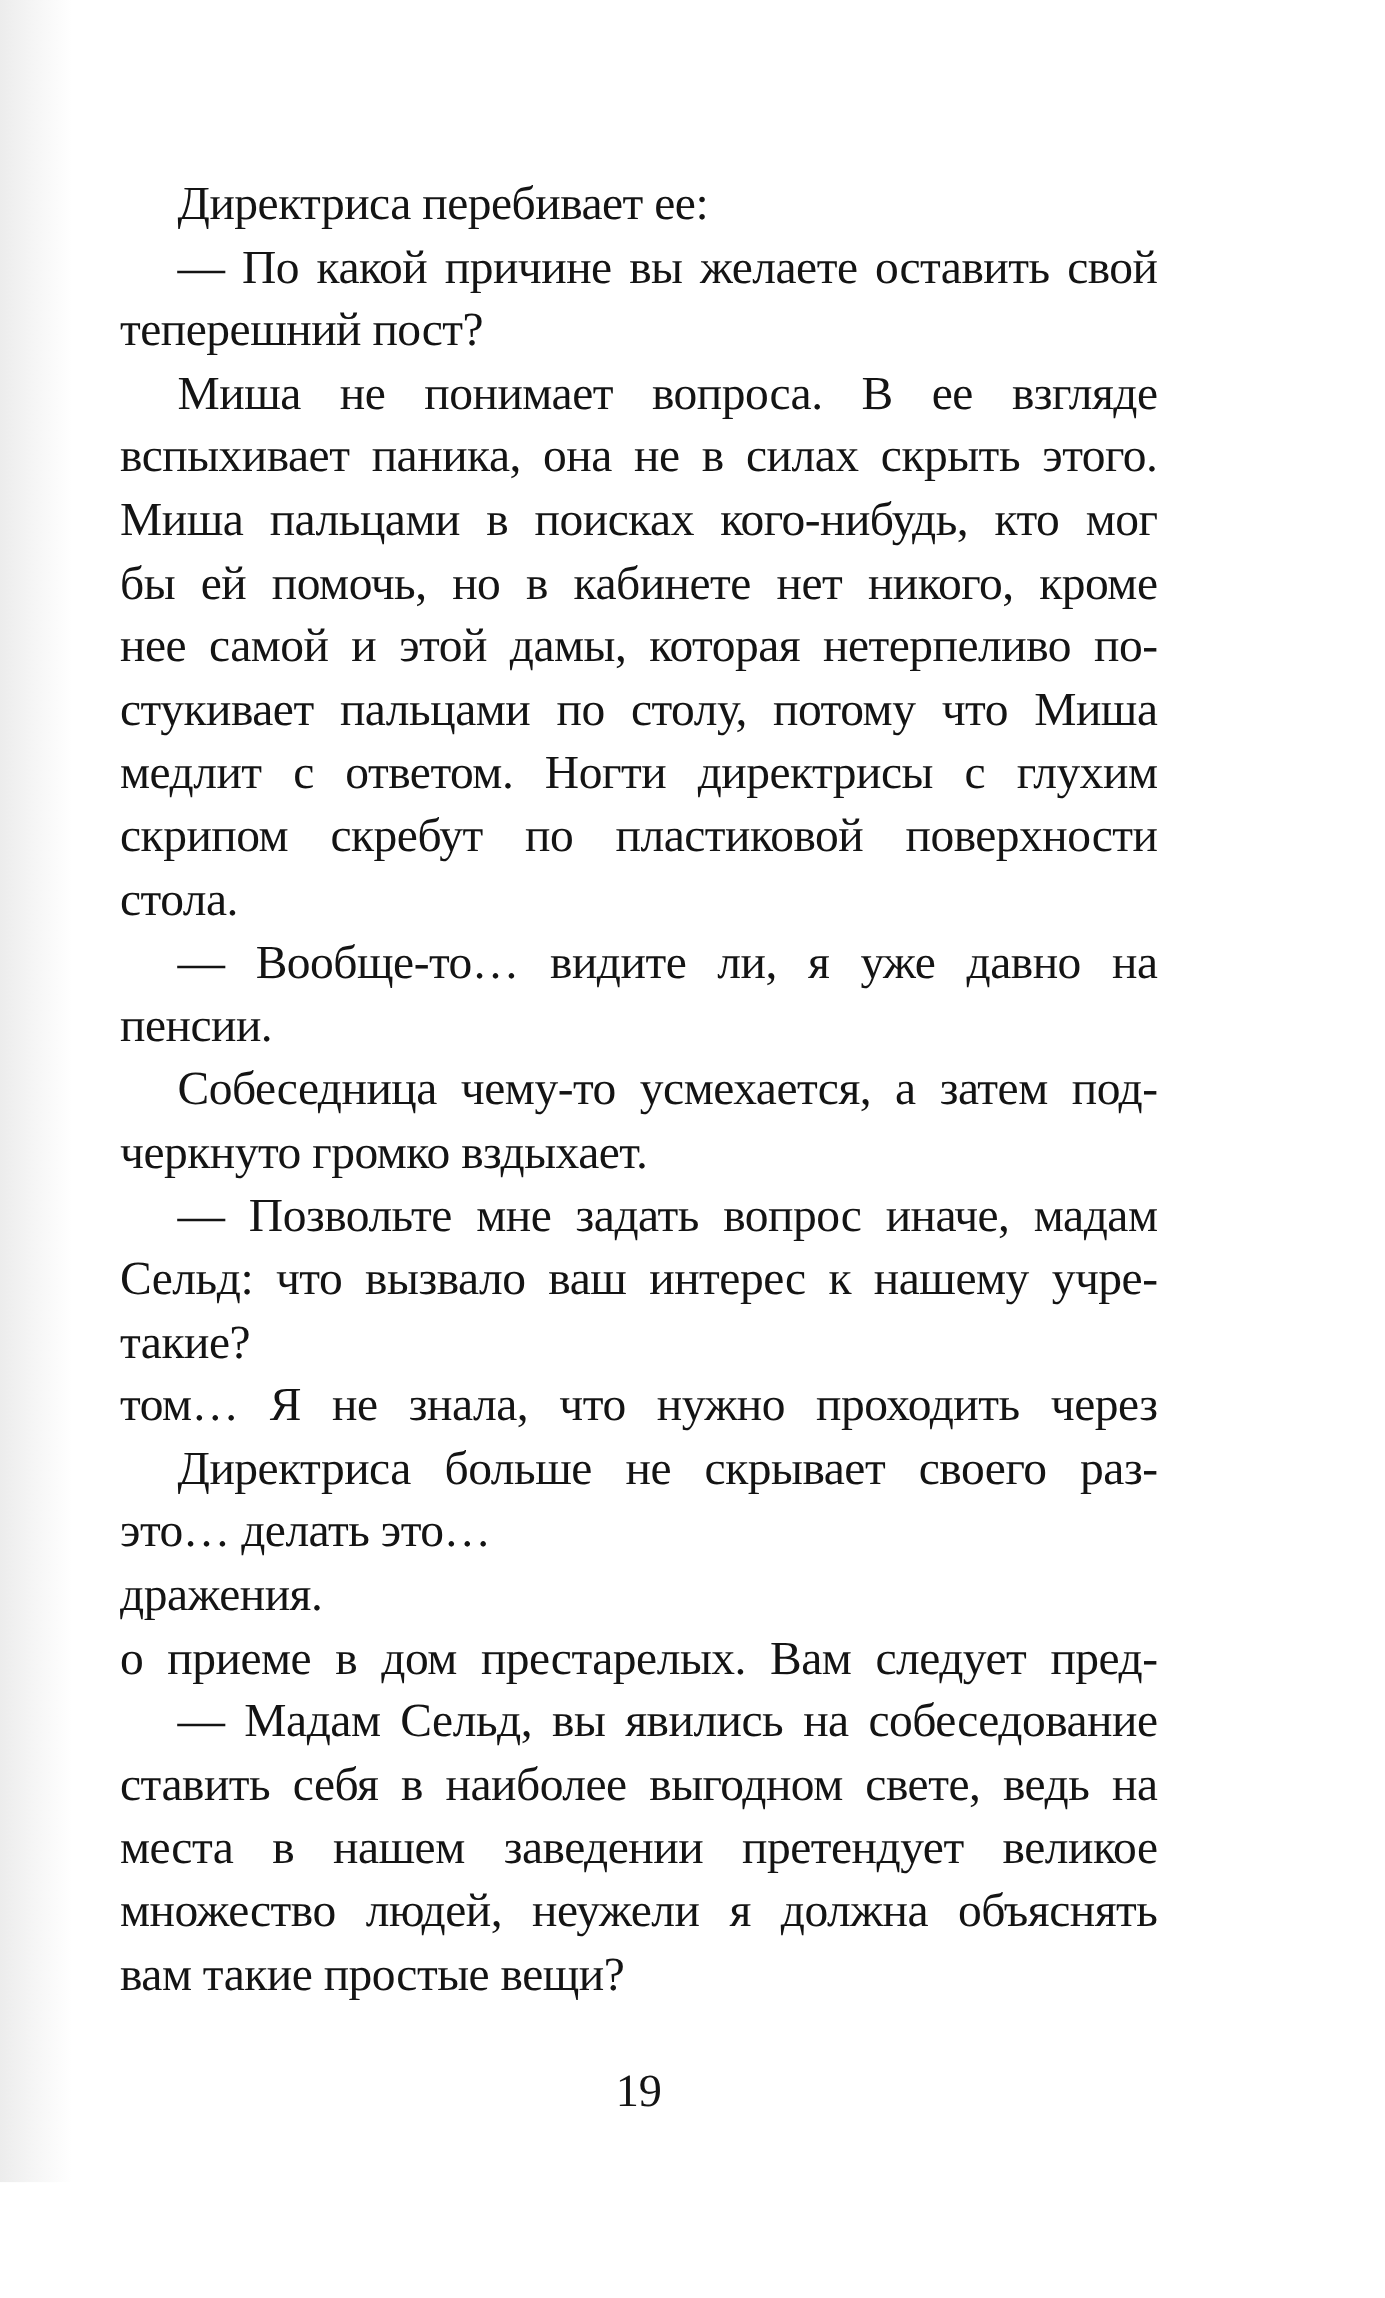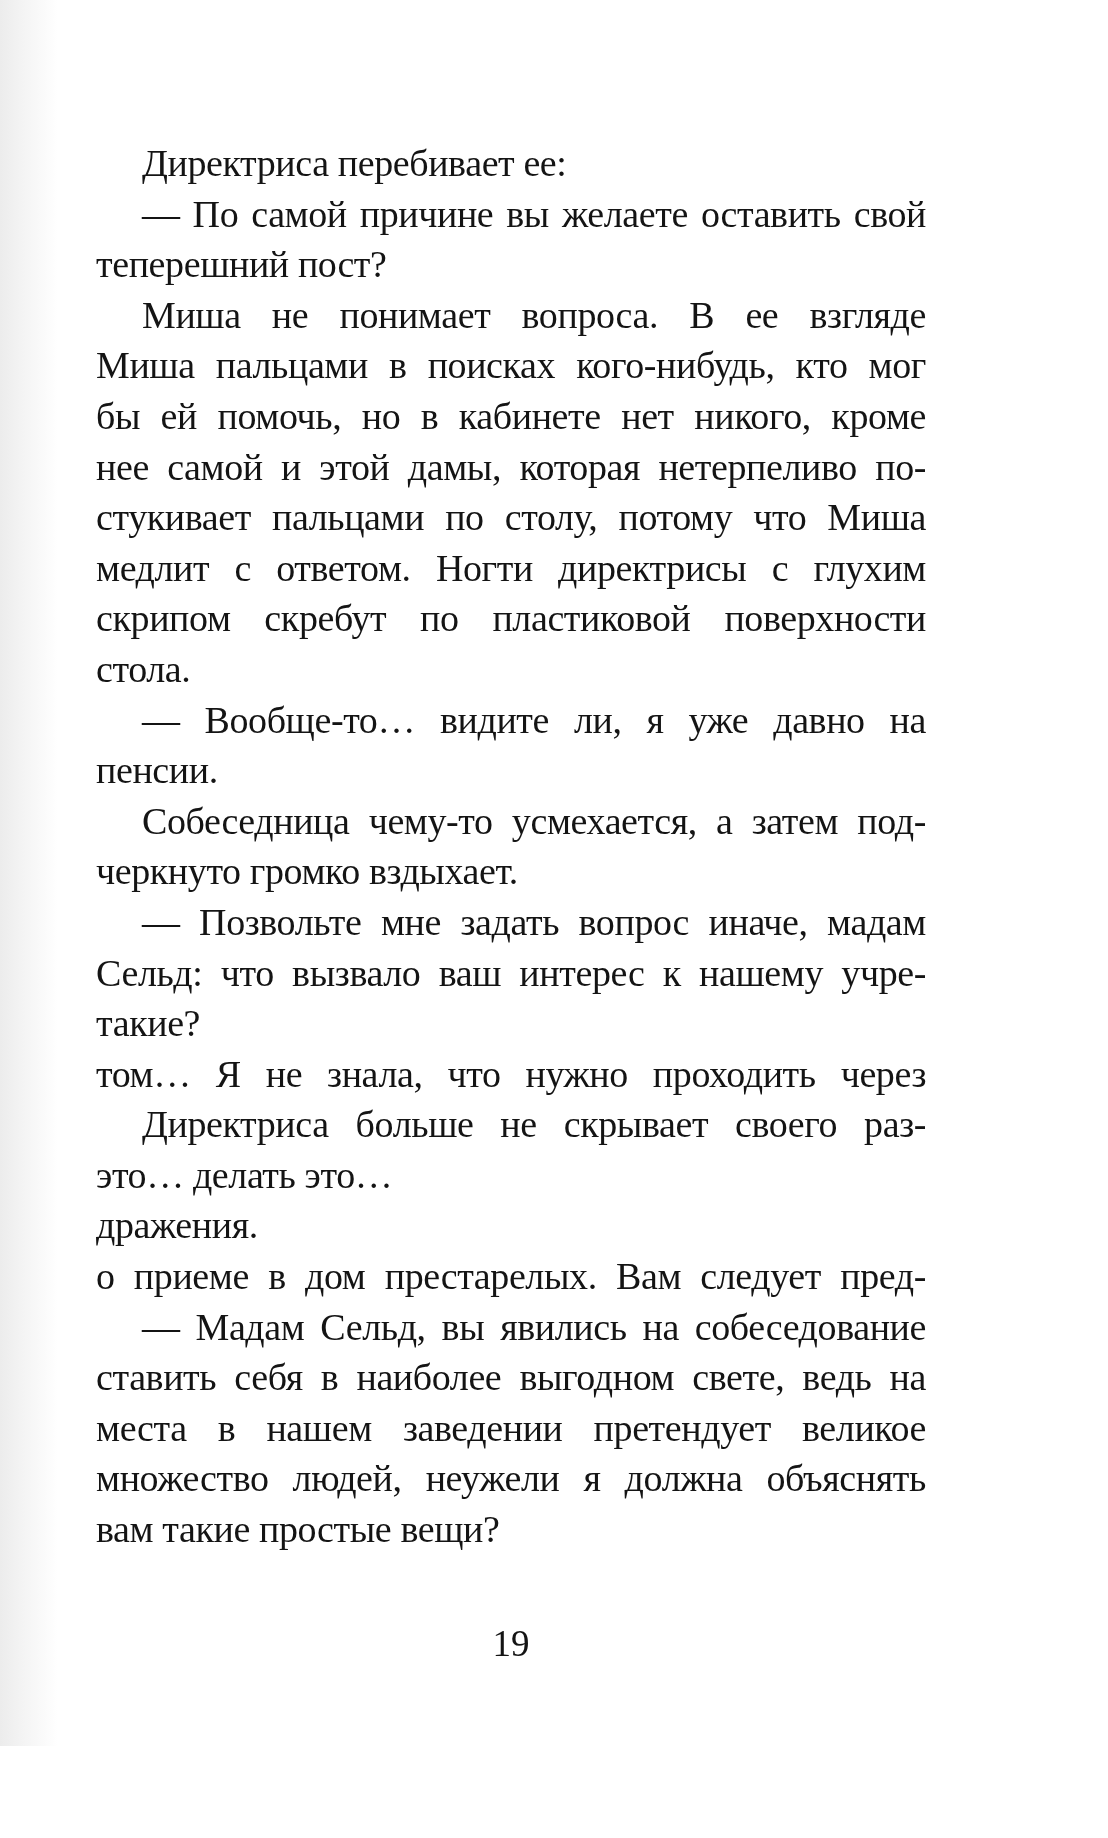--- a/index.html
+++ b/index.html
@@ -41,37 +41,38 @@
     overflow: hidden;
   }
   .line.just {
     text-align: justify;
     text-align-last: justify;
   }
   .line.first {
     text-indent: 46px;
   }
   .page-number {
-    margin-top: 68px;
+    margin-top: 48px;
     font-size: 37px;
     line-height: 42px;
     text-align: center;
   }
 </style>
 </head>
 <body>
 
 <div class="book-page" style="--page-bg: #ffffff; --text-color: #141414; --spine-color: #ececec;">
   <div class="spine-shadow"></div>
   <div class="text-column">
     <div id="text-body">
         <div class="line first">Директриса перебивает ее:</div>
-        <div class="line first just">— По самой причине вы желаете оставить свой</div>
+        <div class="line first just">— По какой причине вы желаете оставить свой</div>
         <div class="line">теперешний пост?</div>
         <div class="line first just">Миша не понимает вопроса. В ее взгляде</div>
+        <div class="line just">вспыхивает паника, она не в силах скрыть этого.</div>
         <div class="line just">Миша пальцами в поисках кого-нибудь, кто мог</div>
         <div class="line just">бы ей помочь, но в кабинете нет никого, кроме</div>
         <div class="line just">нее самой и этой дамы, которая нетерпеливо по-</div>
         <div class="line just">стукивает пальцами по столу, потому что Миша</div>
         <div class="line just">медлит с ответом. Ногти директрисы с глухим</div>
         <div class="line just">скрипом скребут по пластиковой поверхности</div>
         <div class="line">стола.</div>
         <div class="line first just">— Вообще-то… видите ли, я уже давно на</div>
         <div class="line">пенсии.</div>
         <div class="line first just">Собеседница чему-то усмехается, а затем под-</div>

